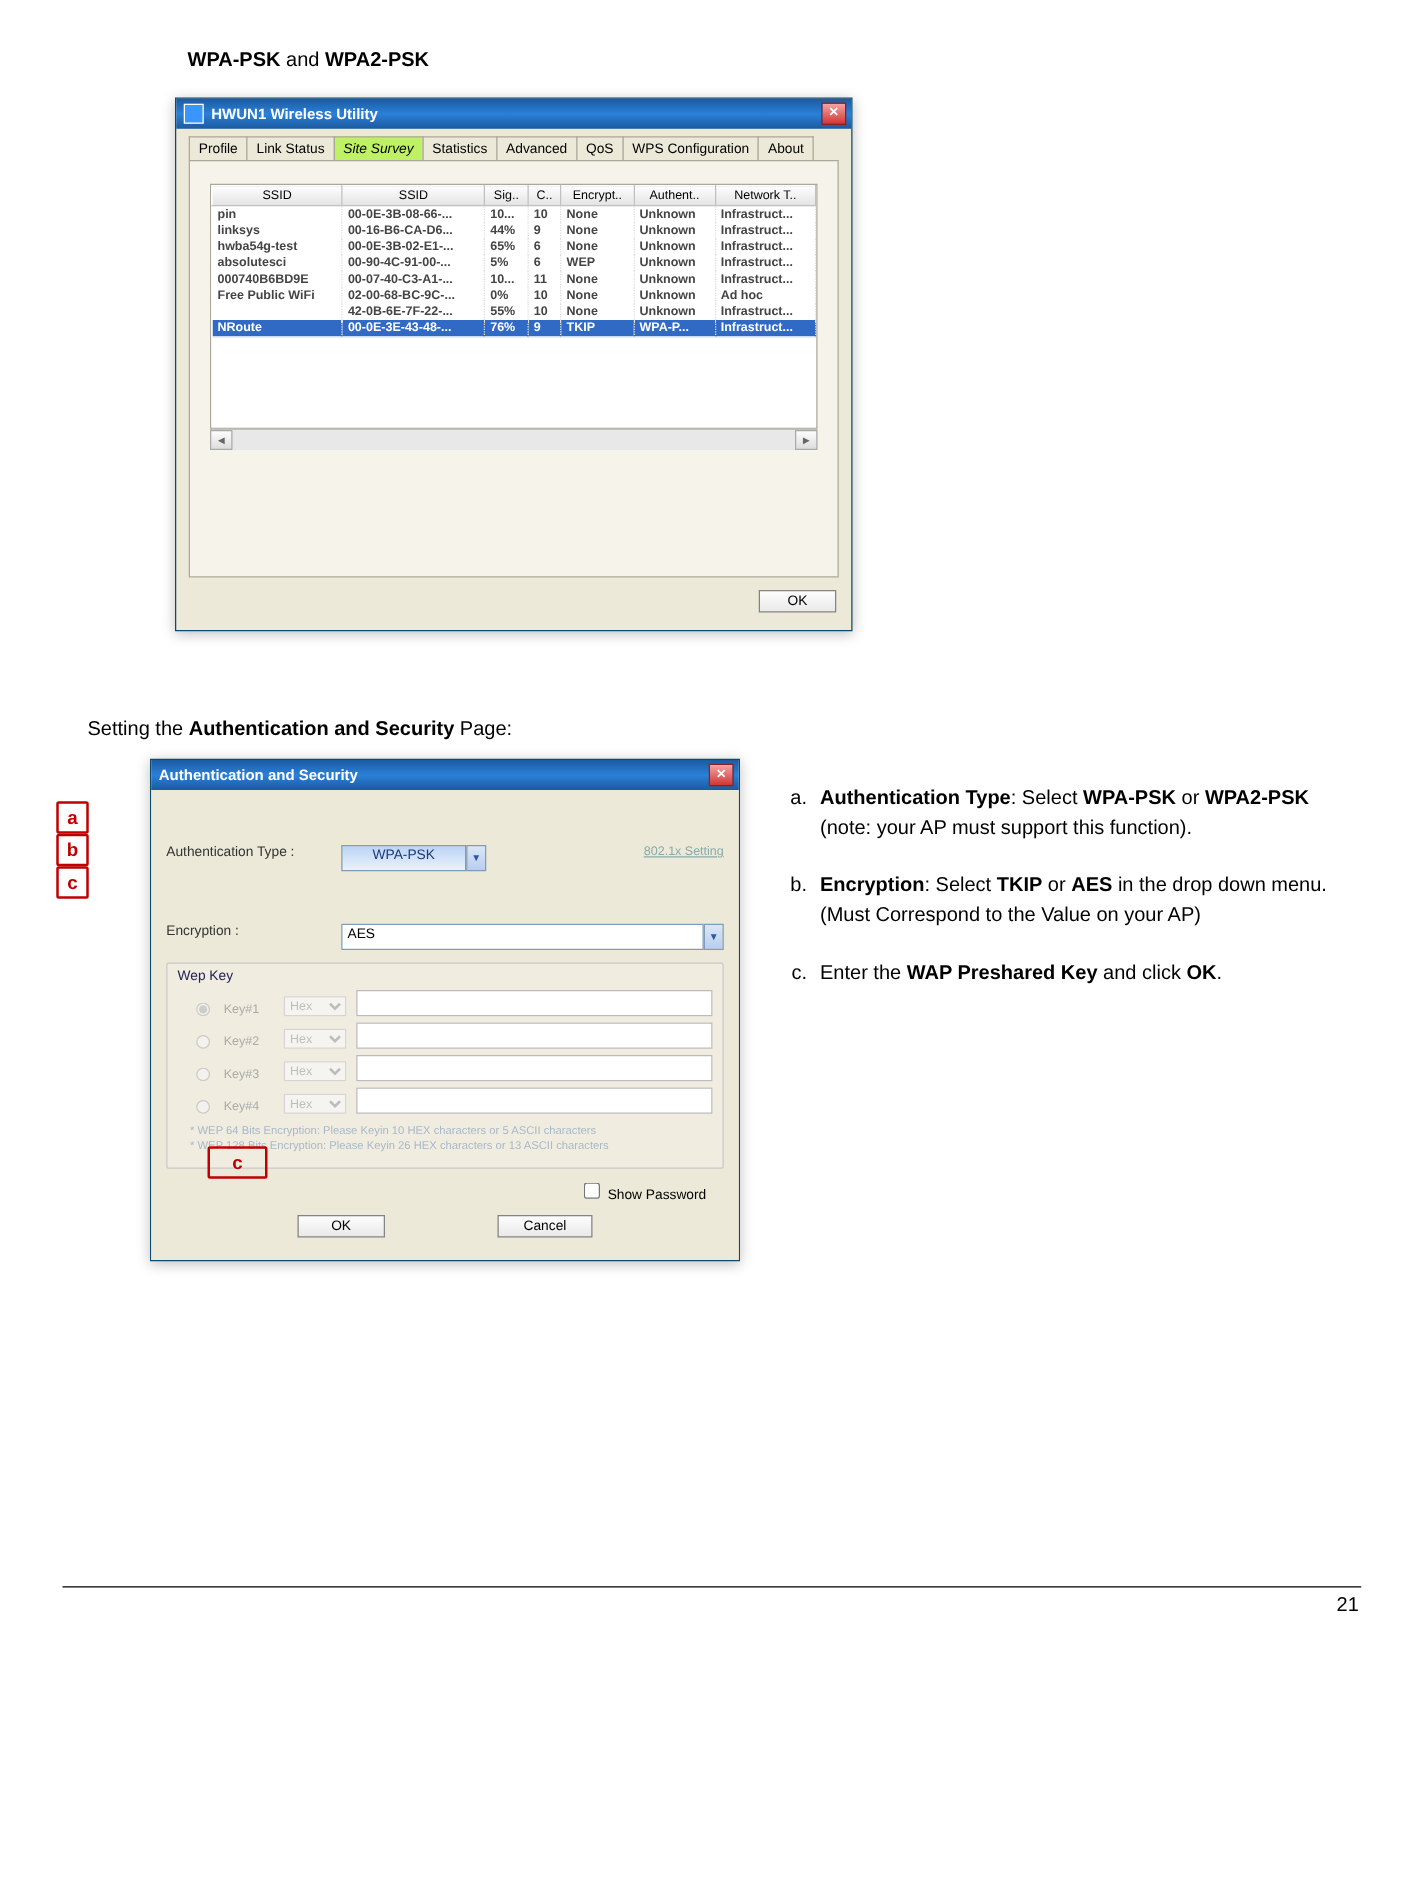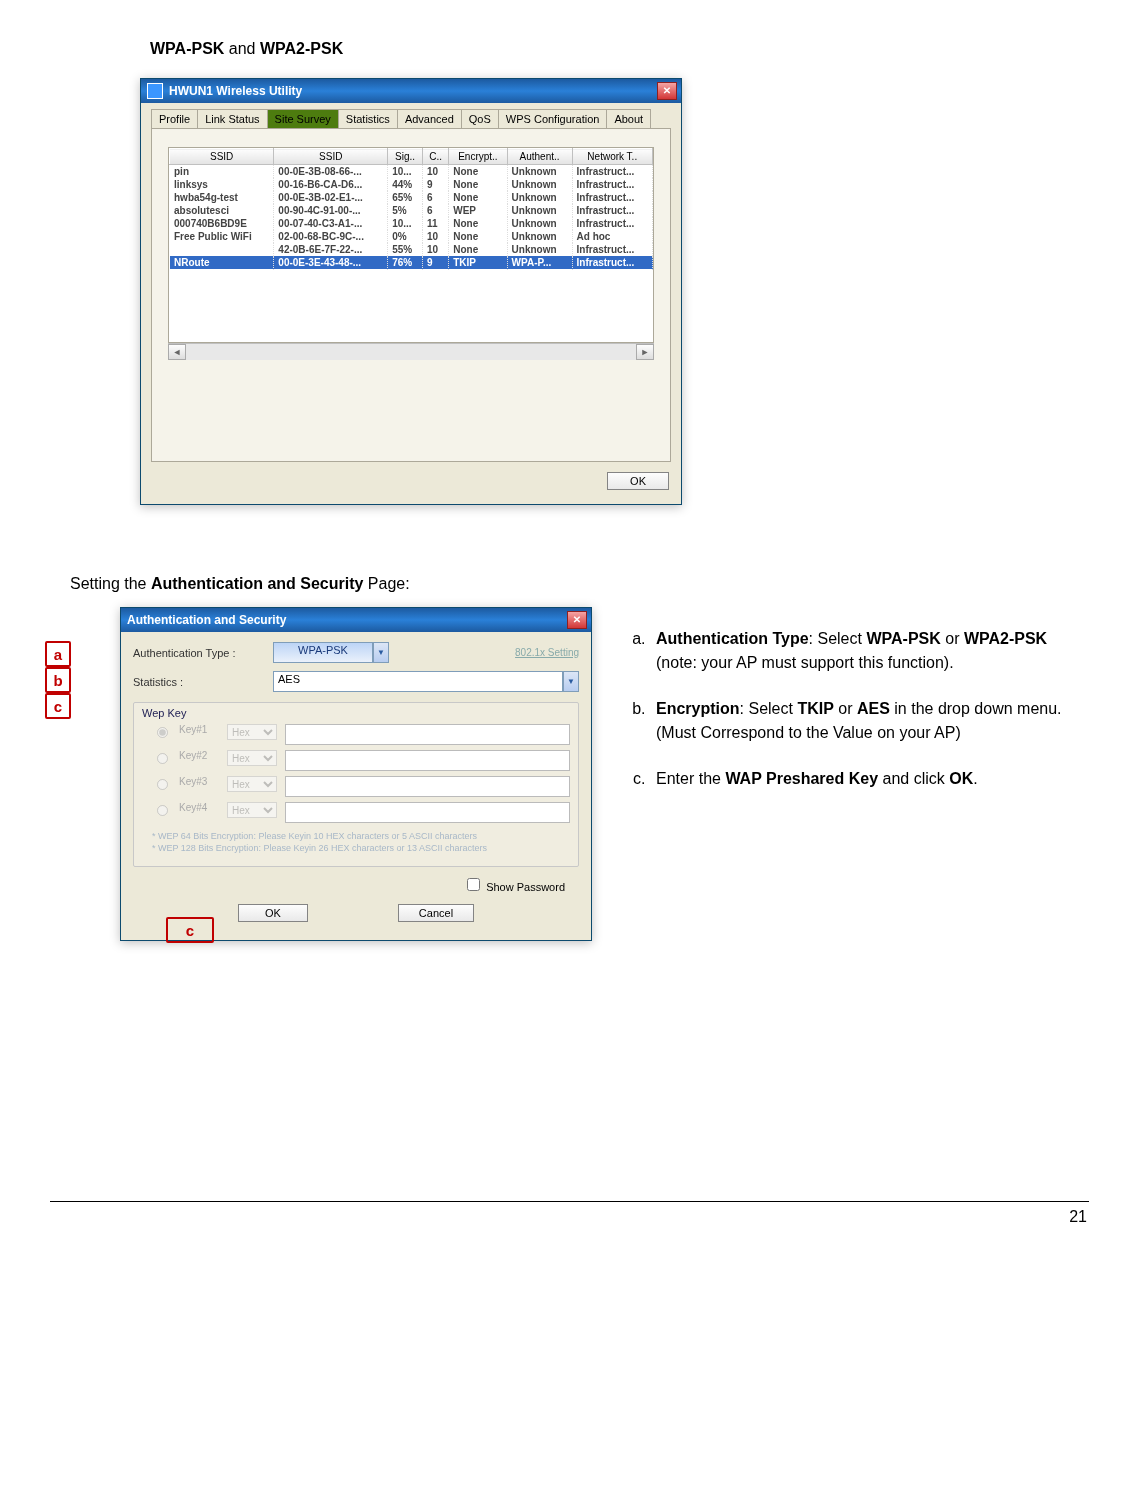--- a/index.html
+++ b/index.html
@@ -63,21 +63,21 @@
       margin-bottom: 0;
     }
     .tab {
       padding: 3px 7px;
       background:#ece9d8;
       border:1px solid #aca899;
       border-bottom:none;
       margin-right:-1px;
       color:#000;
     }
-    .tab.active { background:#4d7c0f;}
+    .tab.active { background:#bef264;font-style:italic;}
     .tabpanel {
       border:1px solid #aca899;
       background:#f5f3ea;
       padding: 18px 16px 14px 16px;
       min-height:300px;
     }
     
     .ntable {
       border:1px inset #fff;
       background:#fff;
@@ -143,37 +143,37 @@
       position:absolute;
       width:22px; height:22px;
       border:2px solid #c00000;
       color:#c00000;
       font-weight:bold;
       font-size: 15px;
       display:flex; align-items:center; justify-content:center;
       background: rgba(255,255,255,0);
       border-radius:2px;
     }
-    .form-row { display:flex; align-items:center; padding:4px 8px; }
+    .form-row { display:flex; padding:4px 8px;margin-top:34px; }
     .form-label { width: 140px; font-size:11px; color:#333; }
     .select, .text-in {
       font-size:11px;
       border:1px solid #7f9db9;
       background:#fff;
       padding:1px 4px;
       height:17px;
     }
     .select.blue { background: linear-gradient(to bottom,#bcd4f6,#eaf1fb); color:#1a3a7a; }
     .right-link { margin-left:auto; font-size:10px; color:#8aa; text-decoration:underline;}
     .wep-group {
       border:1px solid #c8c8c8; border-radius:2px; margin:6px 8px 8px 8px; padding:4px 8px 12px 8px;
       background:#f0ede0;
     }
     .wep-title { font-size:11px; color:#225;}
-    .wep-row { display:flex; align-items:flex-start; gap:8px; margin:5px 0 0 10px;}
+    .wep-row { display:flex; align-items:flex-end; gap:8px; margin:5px 0 0 10px;}
     .wep-row * { color:#aaa; font-size:10px;}
     .wep-radio { width:11px;height:11px;}
     .wep-sel { width:50px;height:16px;border:1px solid #ccc;background:#f8f8f8;}
     .wep-box { flex:1;height:17px;border:1px solid #bbb;background:#fff;}
     .wep-note { font-size:9px; color:#a8b8c8; margin:8px 0 0 10px; line-height:1.3;}
     .showpw-row { text-align:right; padding-right:22px; margin-top:6px; font-size:11px;}
     .bottom-btns { display:flex; justify-content:center; gap:90px; margin:10px 0 12px 0; }
 
     .section-heading-2 { margin: 30px 0 14px 20px; font-size:16px;}
     .twocol { display:flex; align-items:flex-start; gap:40px; }
@@ -333,21 +333,21 @@
         <span class="close-btn">✕</span>
       </div>
       <div style="padding:6px 4px 6px 4px; background:#ece9d8;">
         <div class="form-row">
           <span class="form-label">Authentication Type :</span>
           <span class="select blue" style="width:90px;text-align:center;">WPA-PSK</span>
           <span style="width:14px;height:19px;background:linear-gradient(to bottom,#dce6f6,#b8cdf0);border:1px solid #7f9db9;display:inline-flex;align-items:center;justify-content:center;color:#2a5ba0;font-size:8px;">▼</span>
           <span class="right-link">802.1x Setting</span>
         </div>
         <div class="form-row">
-          <span class="form-label">Statistics :</span>
+          <span class="form-label">Encryption :</span>
           <span class="select" style="width:280px;">AES</span>
           <span style="width:14px;height:19px;background:linear-gradient(to bottom,#dce6f6,#b8cdf0);border:1px solid #7f9db9;display:inline-flex;align-items:center;justify-content:center;color:#2a5ba0;font-size:8px;">▼</span>
         </div>
         <div class="wep-group">
           <div class="wep-title">Wep Key</div>
           <div id="weprows">
               <div class="wep-row">
                 <input type="radio" class="wep-radio" disabled="" checked="" style="">
                 <span style="width:40px">Key#1</span>
                 <select class="wep-sel" disabled=""><option>Hex</option></select>

